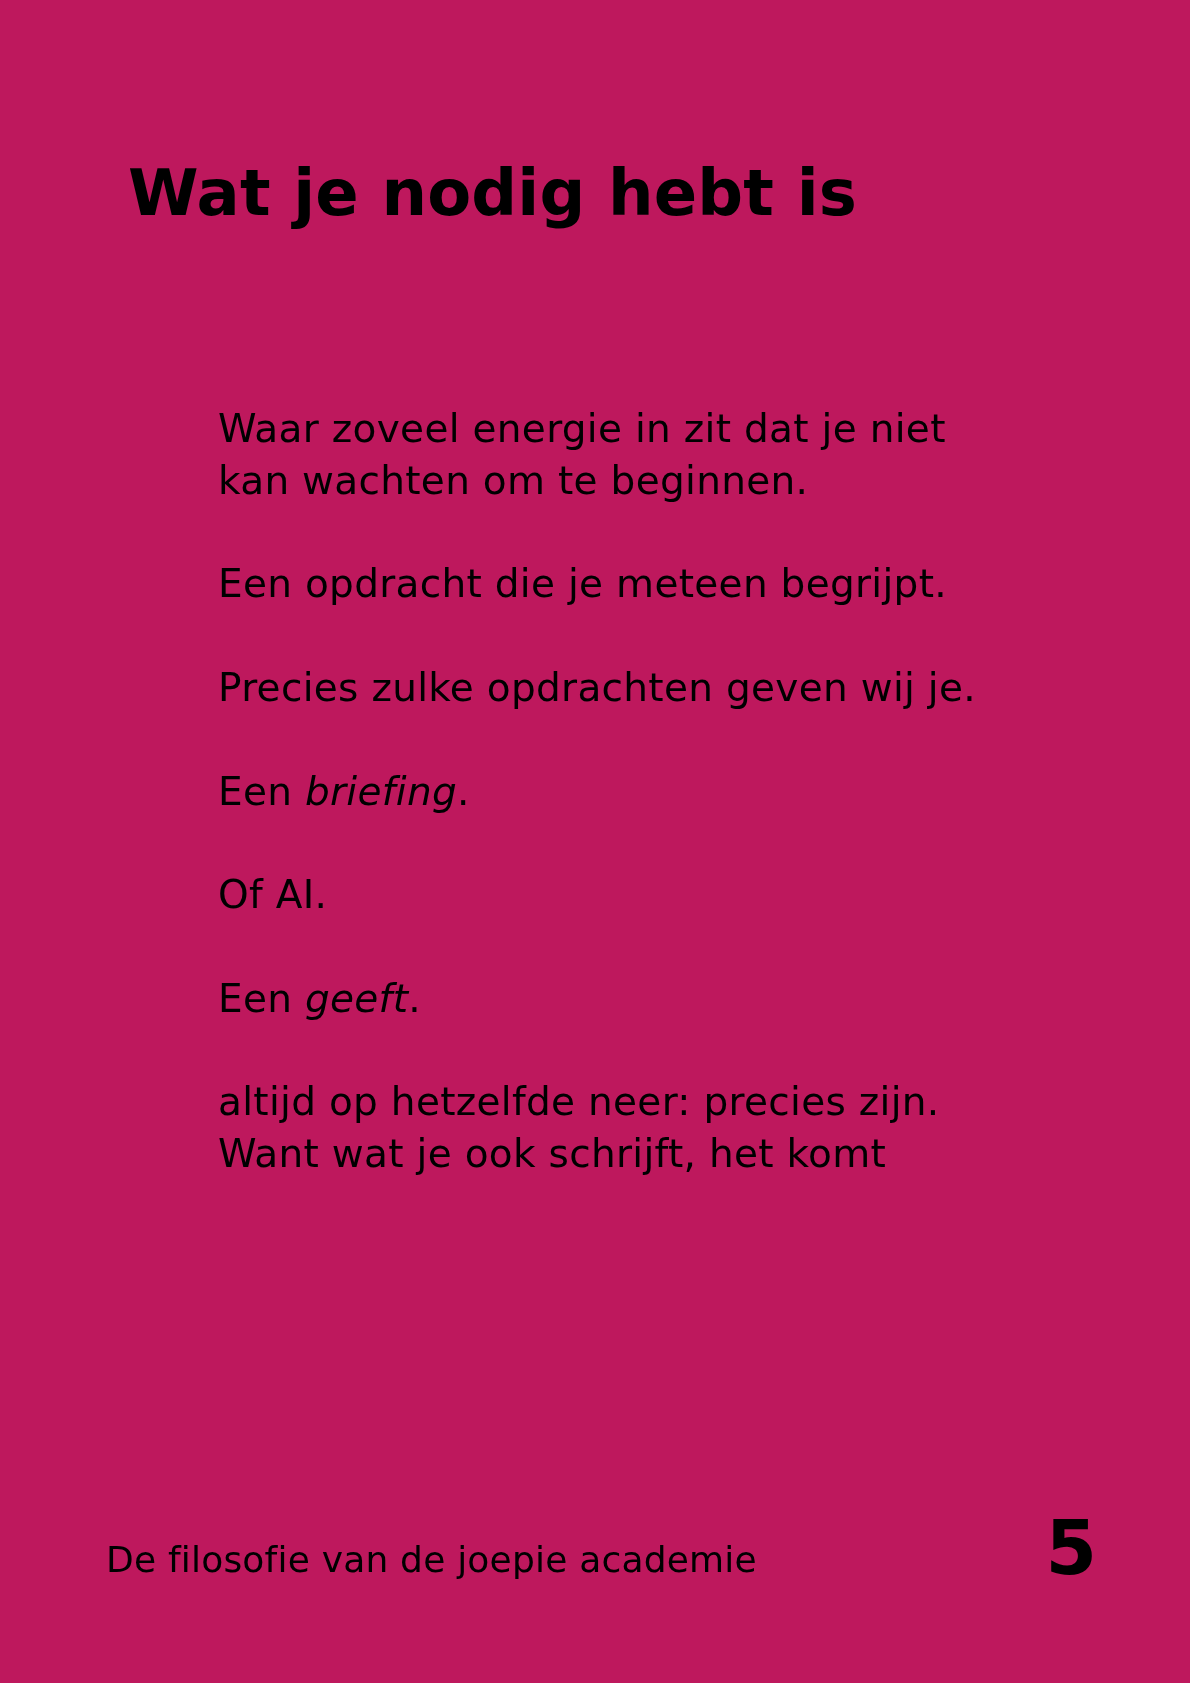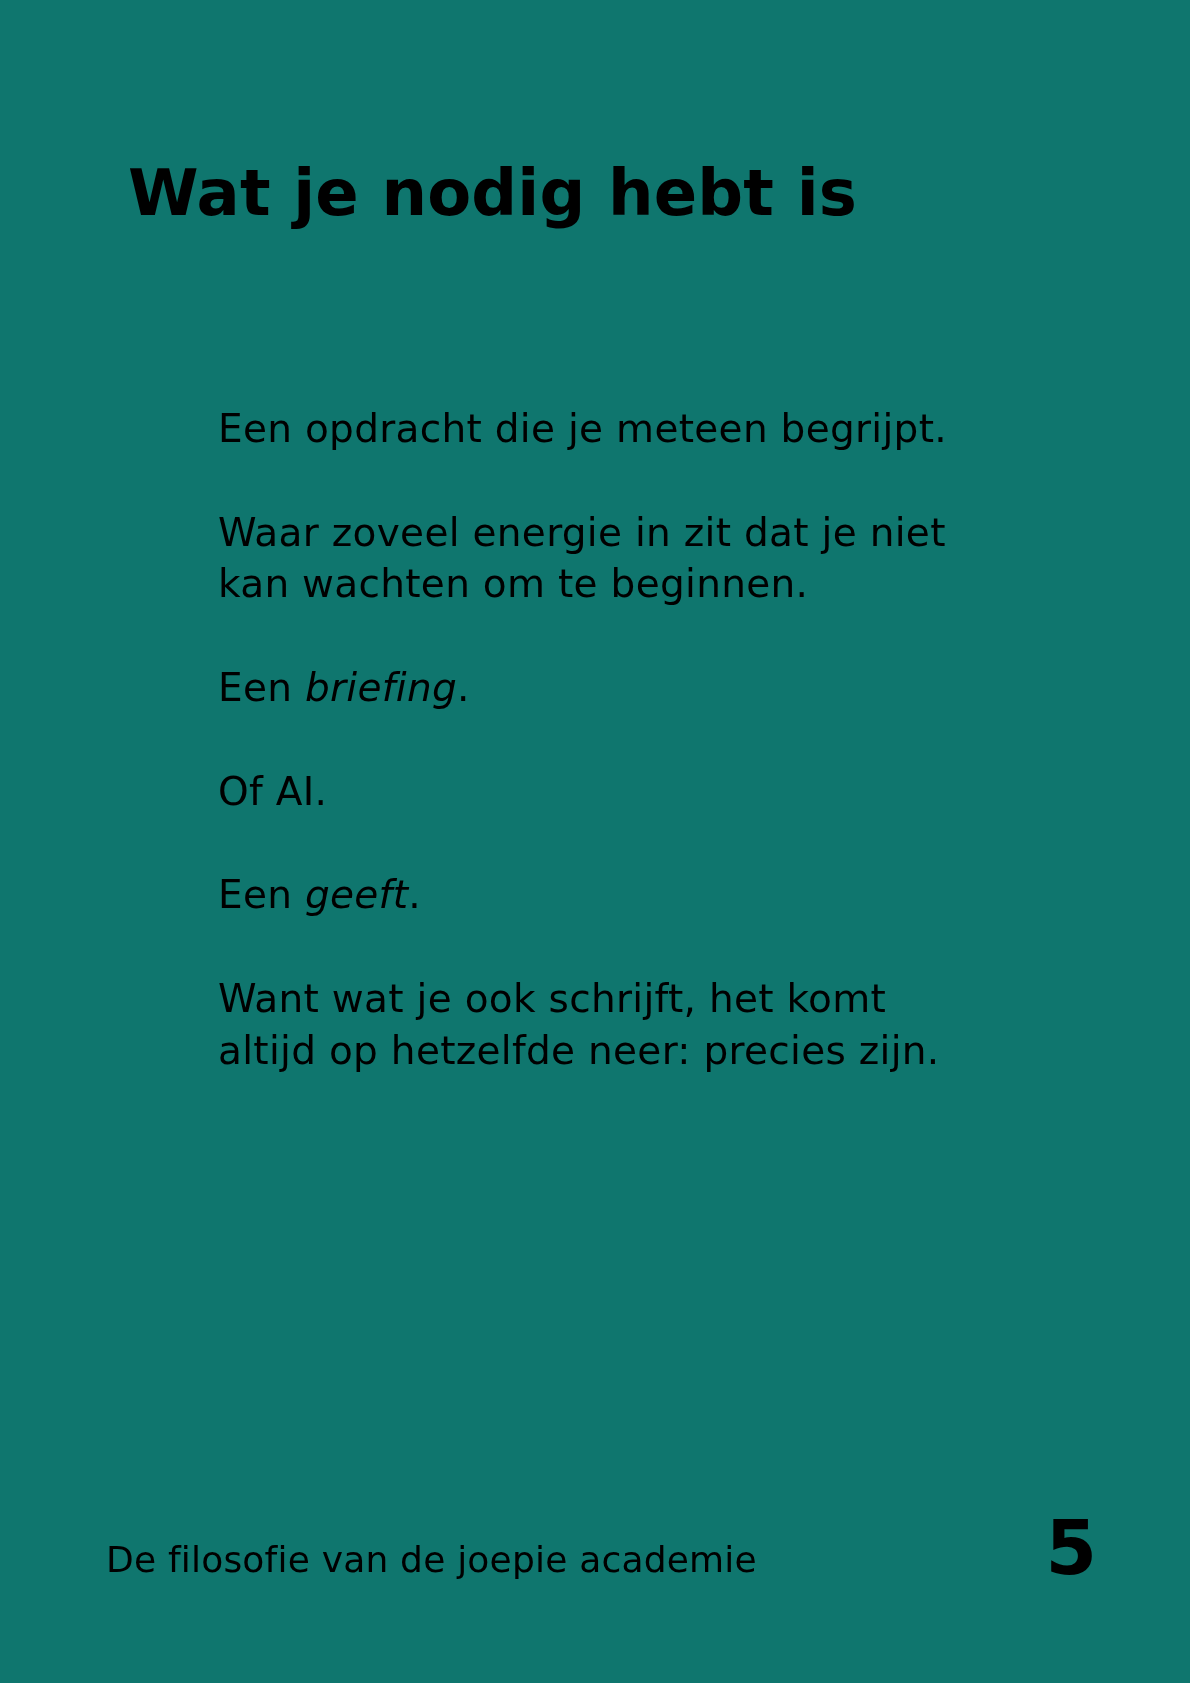--- a/index.html
+++ b/index.html
@@ -13,21 +13,21 @@
     position: relative;
     overflow: hidden;
     color: #000;
     font-family: "DejaVu Sans", "Liberation Sans", sans-serif;
   }
   .page {
     position: absolute;
     left: 0; top: 0;
     width: 1190px;
     height: 1683px;
-    background: #0f766e;
+    background: #be185d;
   }
   .title {
     position: absolute;
     left: 128px;
     top: 160px;
     margin: 0;
     font-family: "DejaVu Sans", "Liberation Sans", sans-serif;
     font-weight: bold;
     font-size: 64px;
     line-height: 67px;
@@ -81,37 +81,40 @@
 <body>
 
 <div class="page">
 
   <h1 class="title">
     <span class="line">Wat je nodig hebt is</span>
   </h1>
 
   <div class="body">
     <p class="para">
+      <span class="line">Waar zoveel energie in zit dat je niet</span>
+      <span class="line">kan wachten om te beginnen.</span>
+    </p>
+    <p class="para">
       <span class="line">Een opdracht die je meteen begrijpt.</span>
     </p>
     <p class="para">
-      <span class="line">Waar zoveel energie in zit dat je niet</span>
-      <span class="line">kan wachten om te beginnen.</span>
+      <span class="line">Precies zulke opdrachten geven wij je.</span>
     </p>
     <p class="para">
       <span class="line"><span>Een </span><em>briefing</em><span>.</span></span>
     </p>
     <p class="para">
       <span class="line">Of AI.</span>
     </p>
     <p class="para">
       <span class="line"><span>Een </span><em>geeft</em><span>.</span></span>
     </p>
     <p class="para">
+      <span class="line">altijd op hetzelfde neer: precies zijn.</span>
       <span class="line">Want wat je ook schrijft, het komt</span>
-      <span class="line">altijd op hetzelfde neer: precies zijn.</span>
     </p>
   </div>
 
   <div class="footer-left">De filosofie van de joepie academie</div>
   <div class="footer-page">5</div>
 
 </div>
 
 </body></html>

